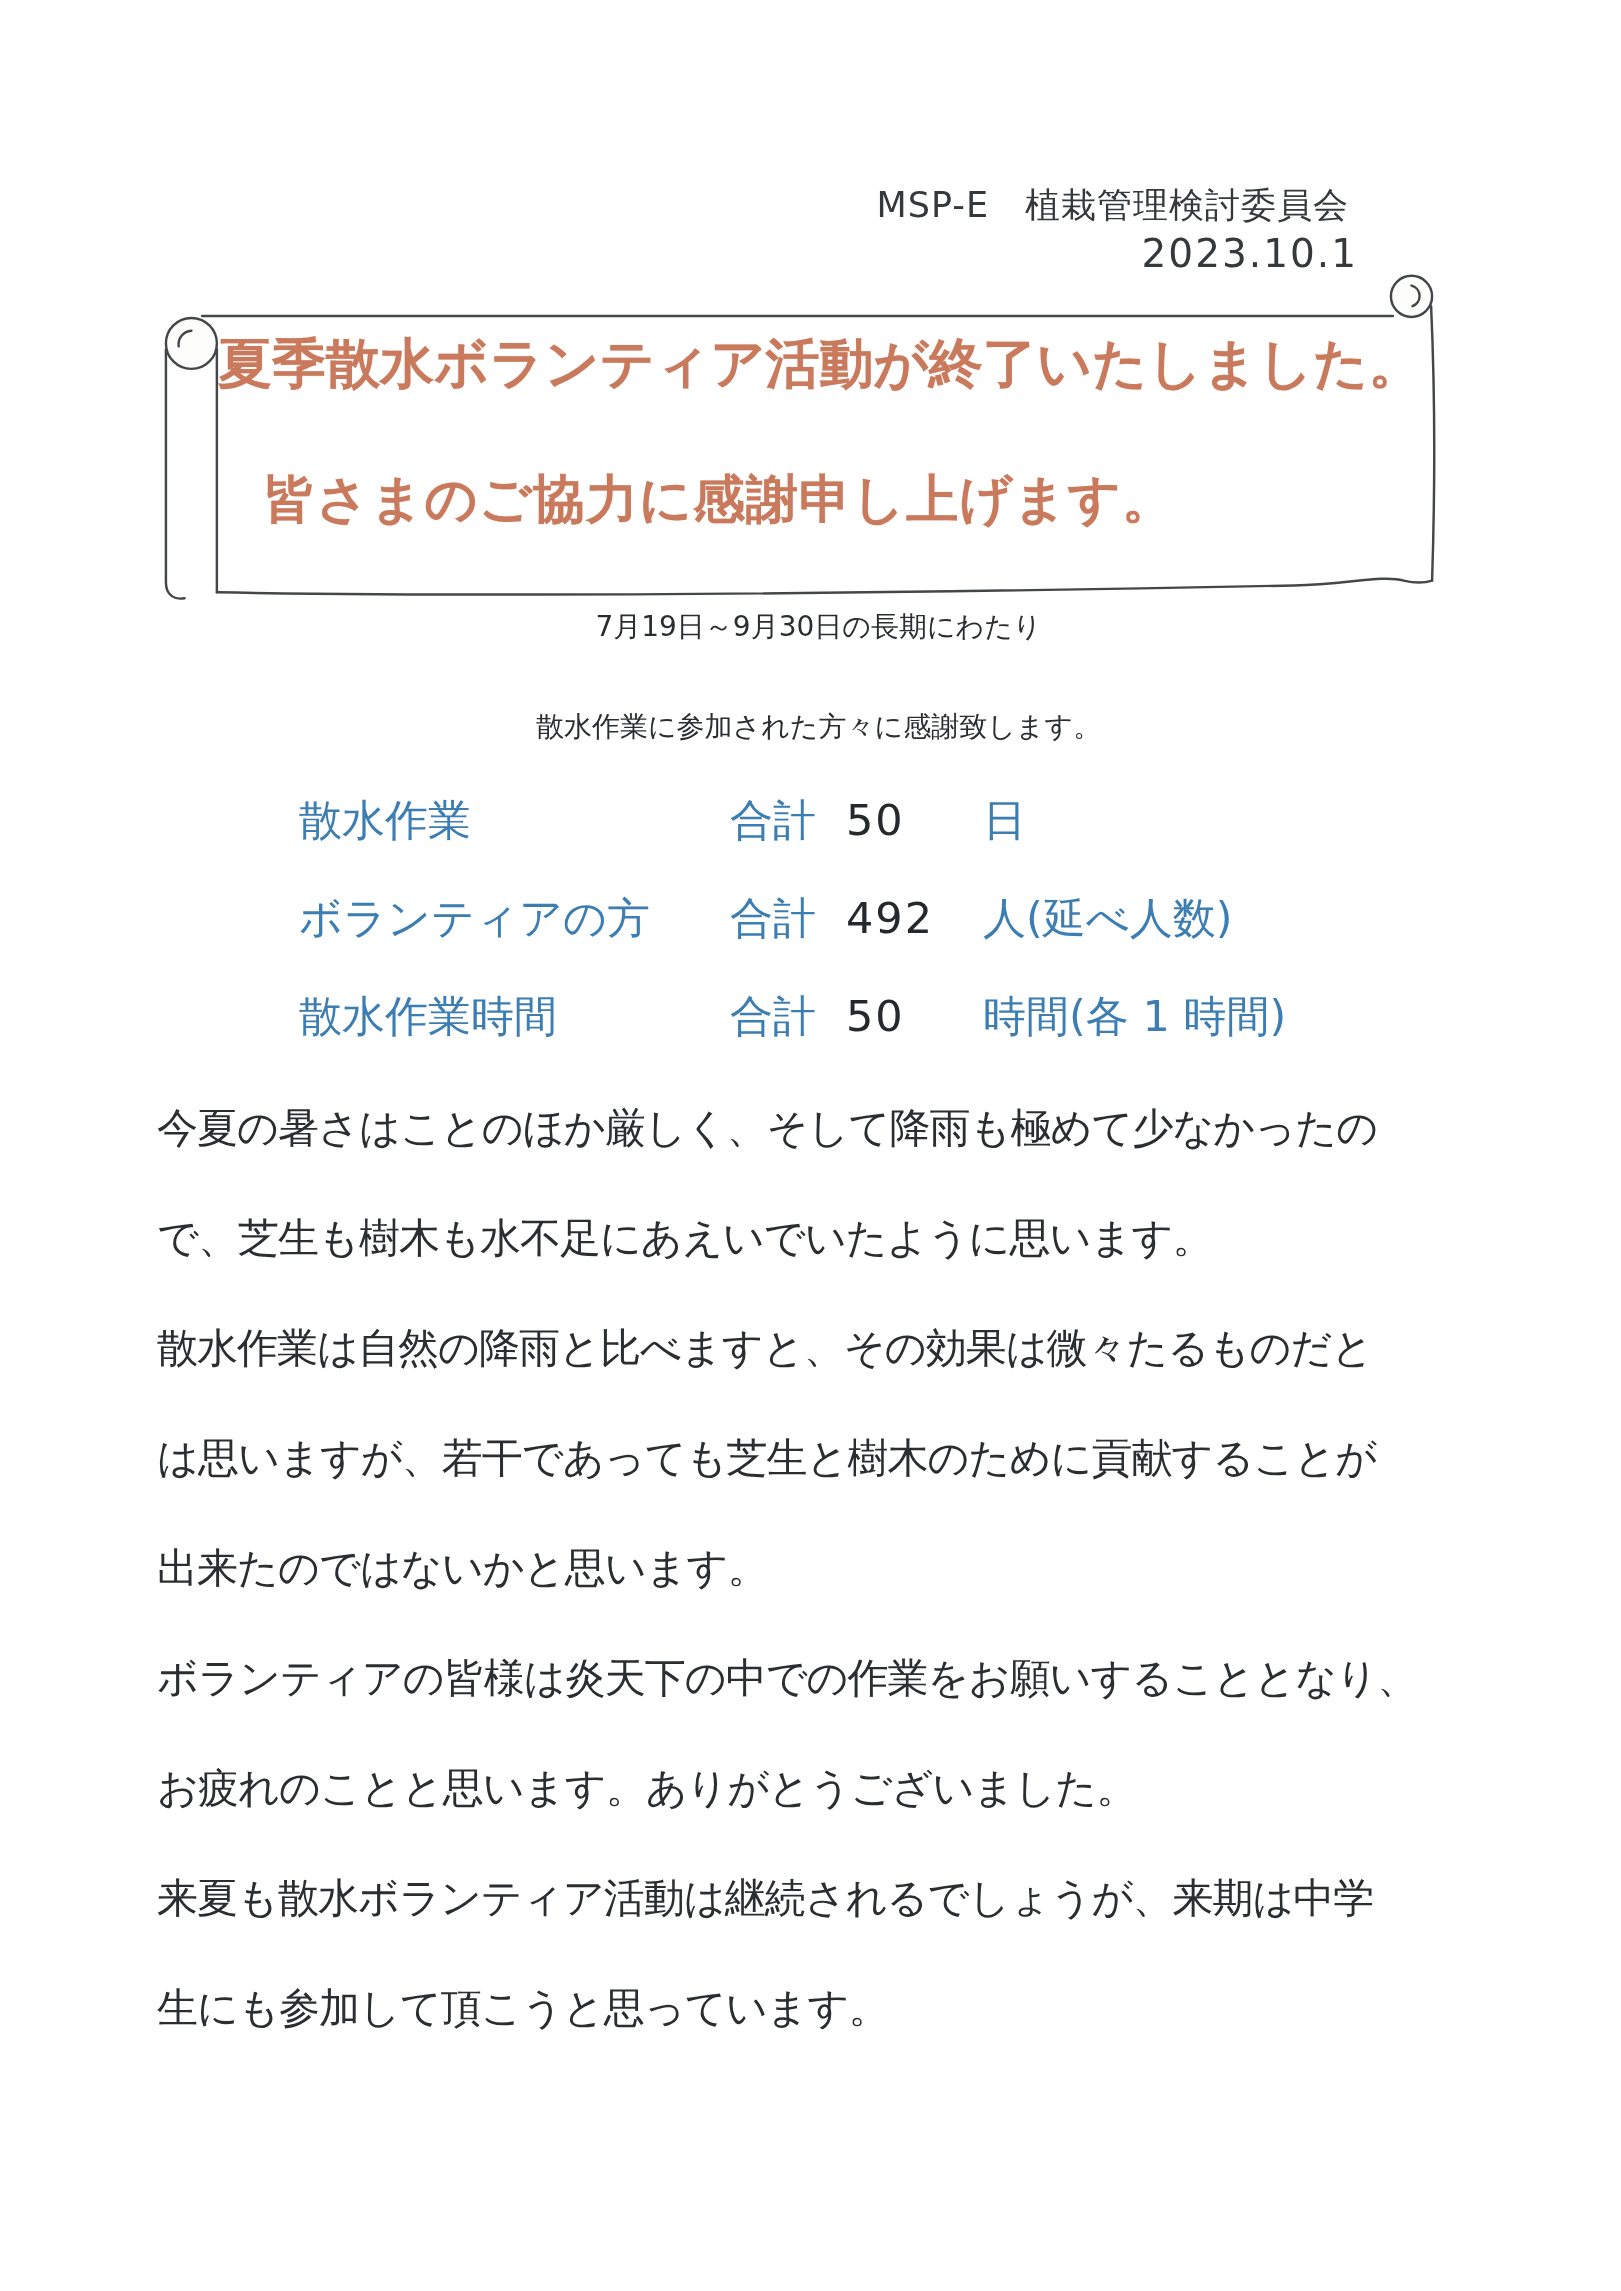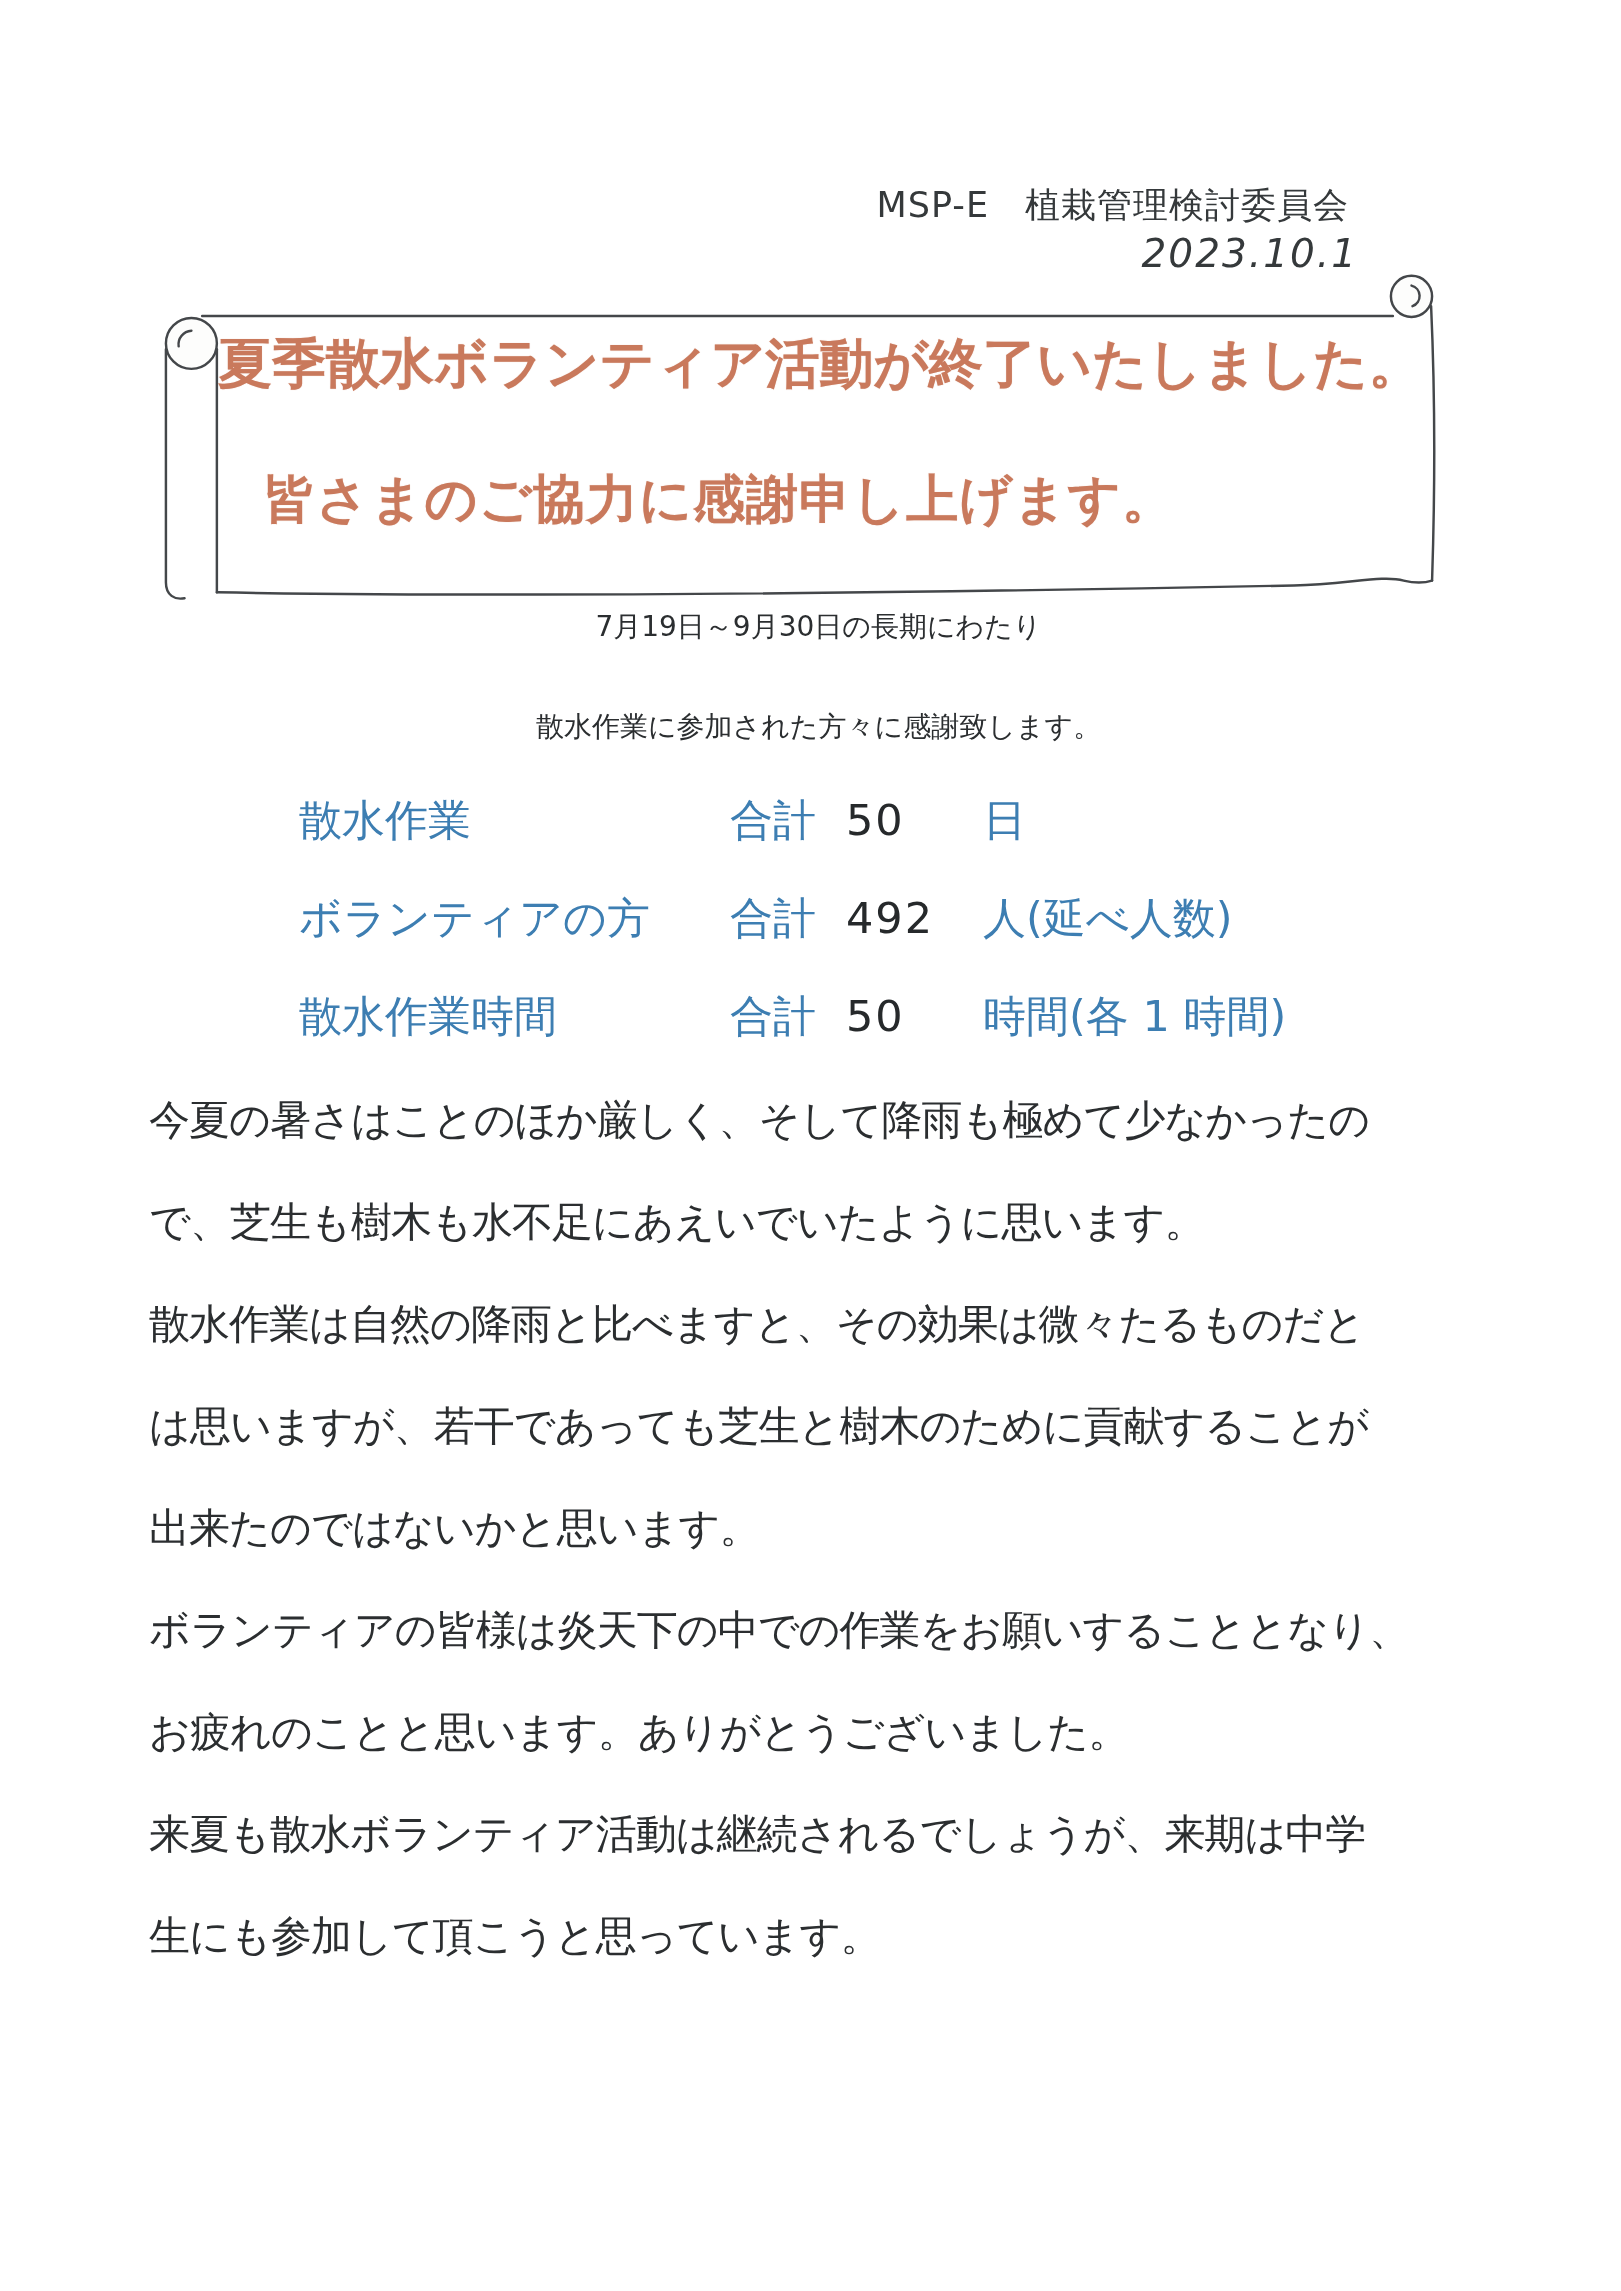--- a/index.html
+++ b/index.html
@@ -25,21 +25,20 @@
     color:#35393b;
     white-space:nowrap;
   }
   .header-date{
     position:absolute;
     top:231px; right:263px;
     font-size:39px;
     letter-spacing:2px;
     color:#35393b;
     white-space:nowrap;
-    font-style:italic;
   }
   
   .banner{
     position:absolute;
     left:147px; top:265px;
     width:1304px; height:343px;
   }
   .scroll-svg{position:absolute;left:0;top:0;width:1304px;height:343px;}
   .banner-line{
     position:absolute;
@@ -82,21 +81,21 @@
     color:#26292b;
     letter-spacing:2px;
   }
   
   .body-text{
     position:absolute;
     left:145px; top:1067px;
     width:1451px;
   }
   .body-line{
-    margin:4px;
+    margin:12px;
     height:98px;
     line-height:98px;
     font-size:41px;
     letter-spacing:-1px;
     color:#2b2e30;
     white-space:nowrap;
   }
 </style>
 </head>
 <body>

